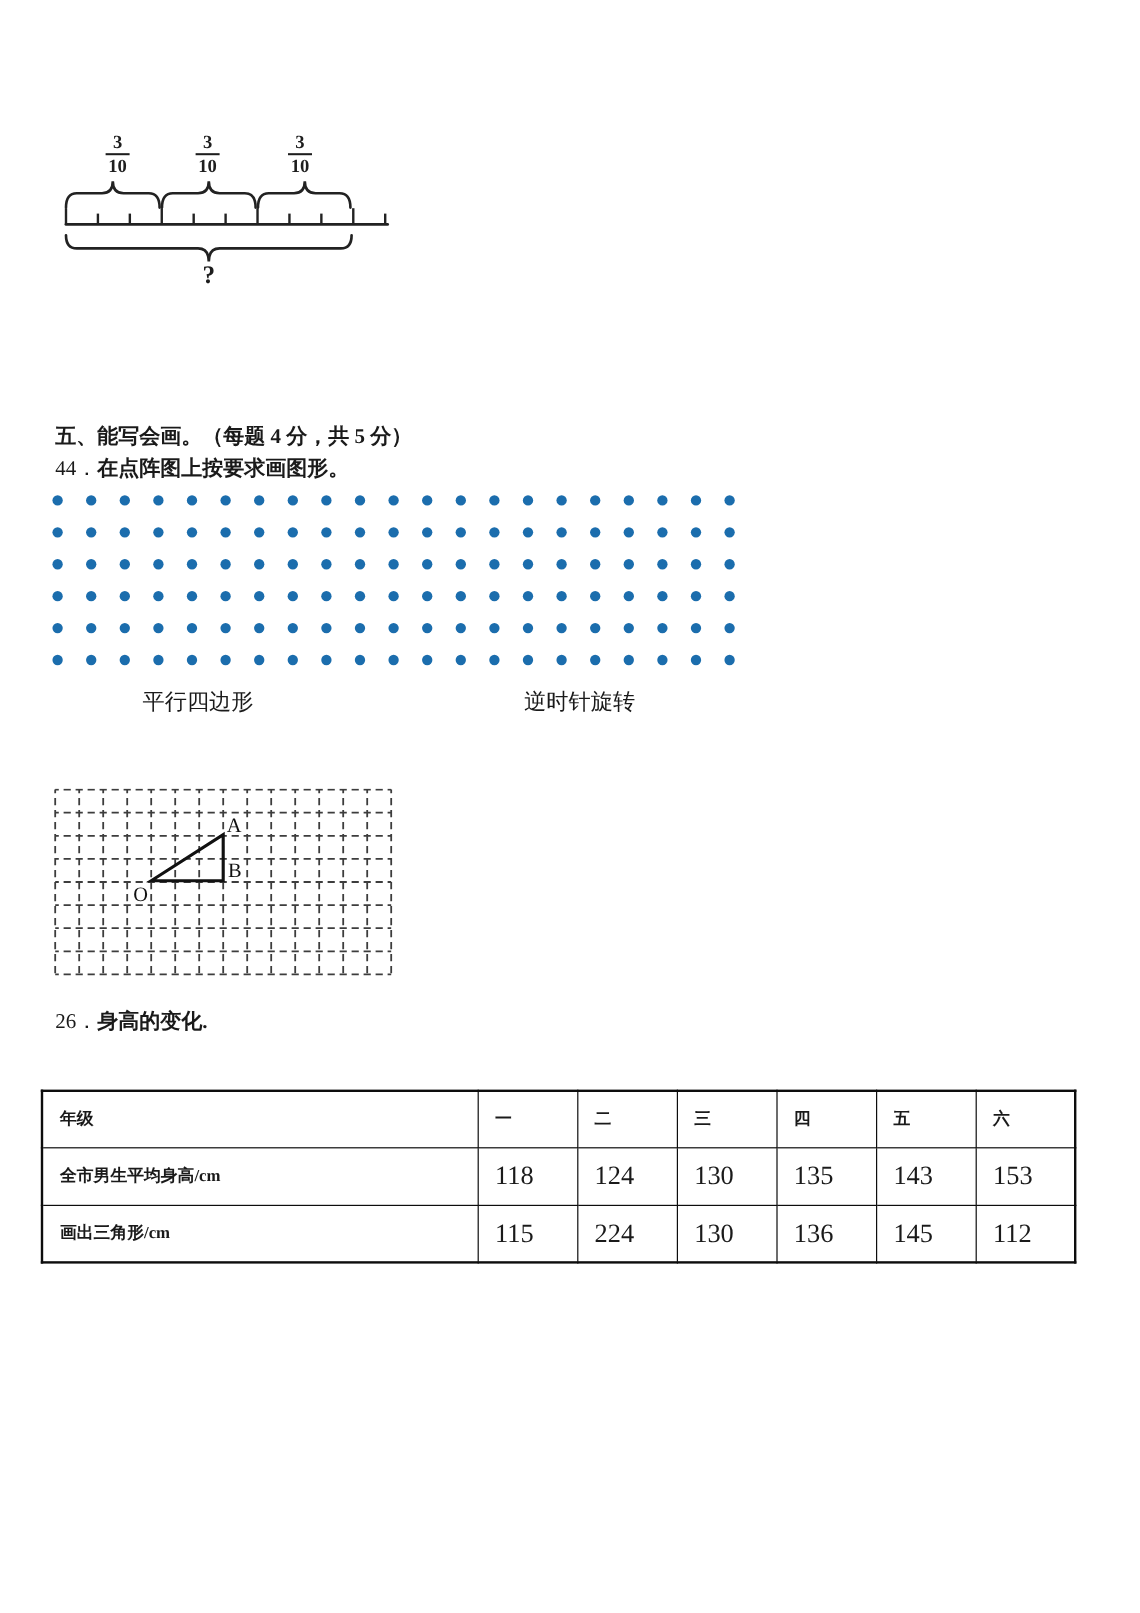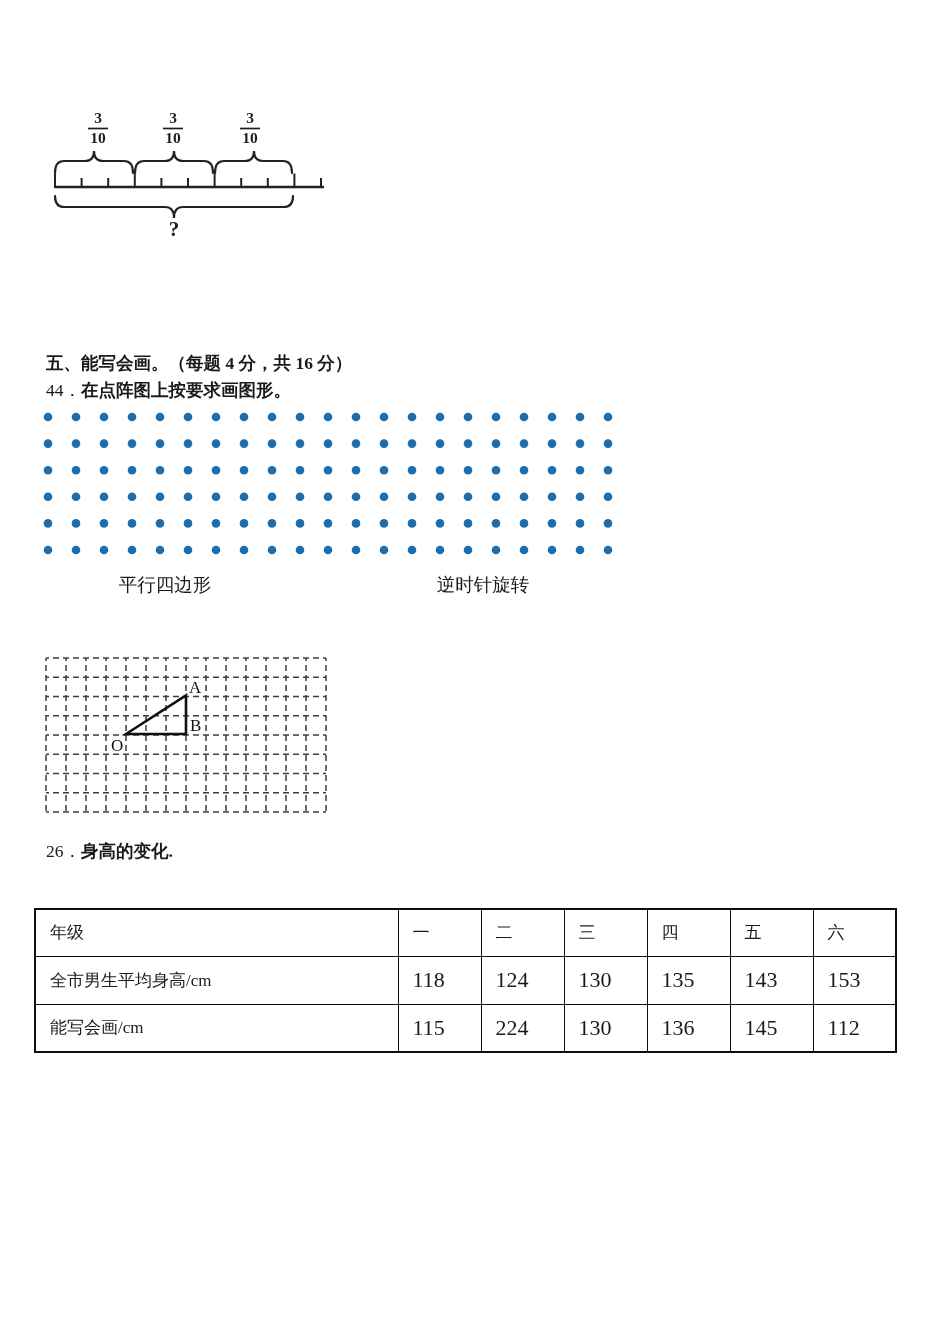--- a/index.html
+++ b/index.html
@@ -26,21 +26,21 @@
   .ticks line { stroke: #222; stroke-width: 2; }
   .qmark   { font: bold 21px "Liberation Serif", serif; fill: #1d1d1d; }
 
   
   .dashgrid line { stroke: #3d3d3d; stroke-width: 1.5; stroke-dasharray: 6 4; stroke-dashoffset: 3; }
   .tri    { fill: none; stroke: #111; stroke-width: 2.6; stroke-linejoin: miter; }
   .vlabel { font: 17px "Liberation Serif", serif; fill: #111; }
 
   
   .htable { position: absolute; left: 34px; top: 908px; border-collapse: collapse; table-layout: fixed; border: 2px solid #0d0d0d; }
-  .htable td { border: 1.5px solid #0d0d0d; vertical-align: middle; padding: 0 0 0 14px; font-size: 17px; overflow: hidden; white-space: nowrap; }
+  .htable td { border: 1.5px solid #0d0d0d; vertical-align: middle; padding: 0 0 0 14px; font-size: 14px; overflow: hidden; white-space: nowrap; font-weight: bold; }
   .htable td.num { font-family: "Liberation Serif", serif; font-weight: 400; font-size: 22px; }
 </style>
 </head>
 <body>
 
 <div class="page">
 
   <svg class="abs" style="left:40px; top:95px;" width="300" height="150" viewBox="0 0 300 150">
 
     <g transform="translate(58,0)">
@@ -78,21 +78,21 @@
         <line x1="227.8" y1="92" x2="227.8" y2="83"></line>
         <line x1="254.4" y1="92" x2="254.4" y2="78.5"></line>
         <line x1="281" y1="92" x2="281" y2="83"></line>
       </g>
 
     <path class="brace" d="M 15 101 Q 15 112 24 112 L 125 112 Q 134 112 134 123 Q 134 112 143 112 L 244 112 Q 253 112 253 101"></path>
     <text class="qmark" x="134" y="141" text-anchor="middle">?</text>
   </svg>
 
   <div class="abs qline" style="left:46px; top:353px;">
-    <span class="qtext">五、能写会画。（每题 4 分，共 16 分）</span>
+    <span class="qtext">五、能写会画。（每题 4 分，共 5 分）</span>
   </div>
 
   <div class="abs qline" style="left:46px; top:380px;">
     <span class="qnum">44．</span><span class="qtext">在点阵图上按要求画图形。</span>
   </div>
 
   <svg class="abs" style="left:40px; top:408px;" width="580" height="152" viewBox="0 0 580 152">
     <g>
         <circle cx="8" cy="9" r="4.3" fill="#1b6dad"></circle>
         <circle cx="36" cy="9" r="4.3" fill="#1b6dad"></circle>
@@ -288,21 +288,21 @@
     <tr style="height:48px">
       <td>全市男生平均身高/cm</td>
       <td class="num">118</td>
       <td class="num">124</td>
       <td class="num">130</td>
       <td class="num">135</td>
       <td class="num">143</td>
       <td class="num">153</td>
     </tr>
     <tr style="height:48px">
-      <td>能写会画/cm</td>
+      <td>画出三角形/cm</td>
       <td class="num">115</td>
       <td class="num">224</td>
       <td class="num">130</td>
       <td class="num">136</td>
       <td class="num">145</td>
       <td class="num">112</td>
     </tr>
   </tbody>
     </table>
 

